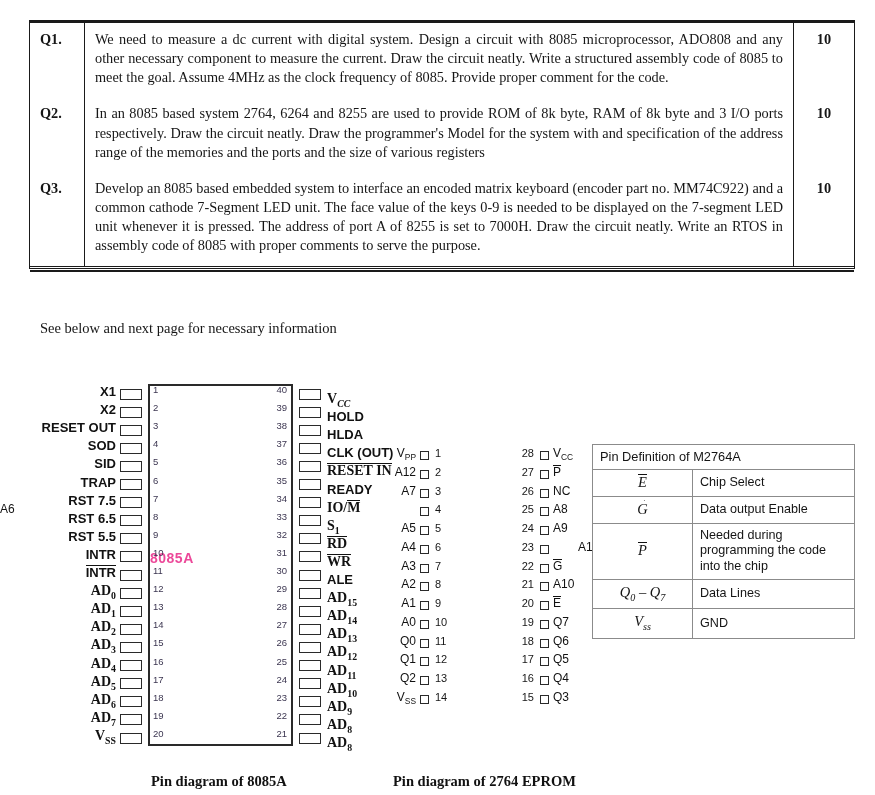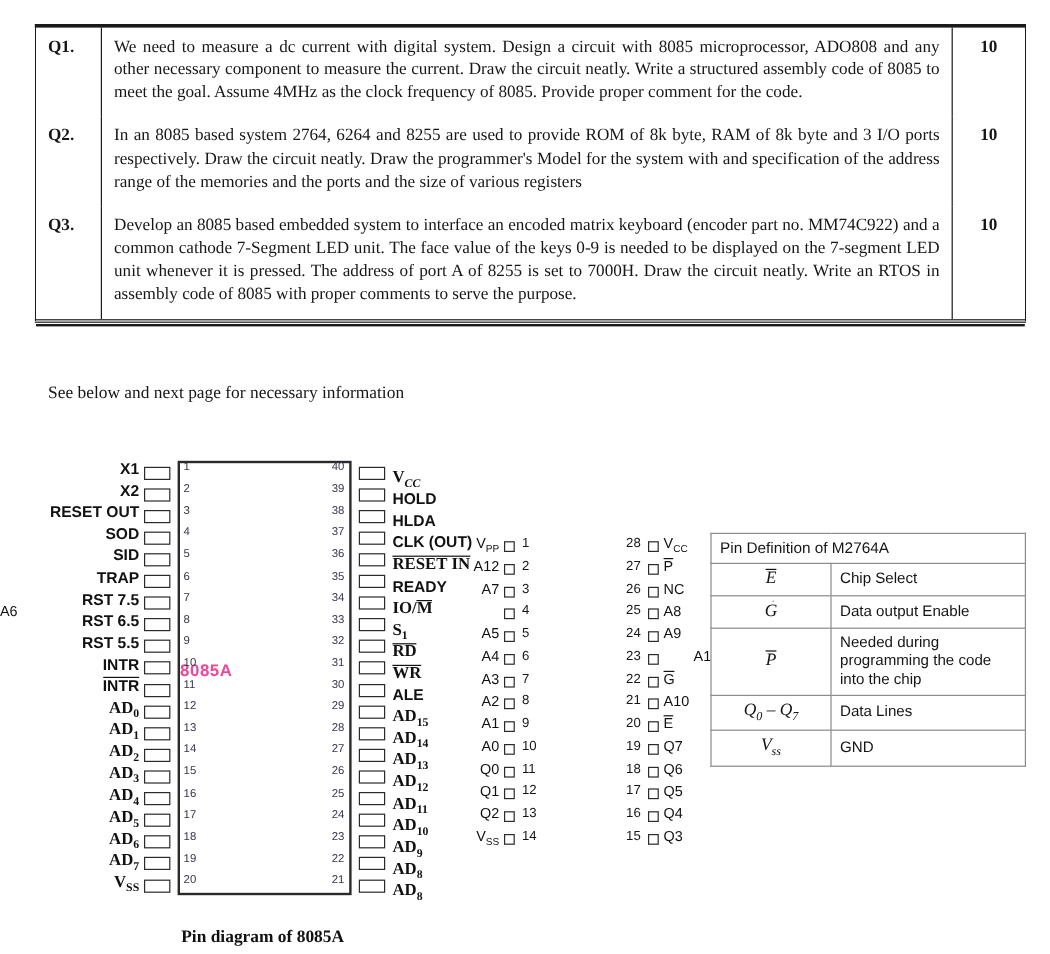--- a/index.html
+++ b/index.html
@@ -588,14 +588,15 @@
           <td>Data Lines</td>
         </tr>
         <tr>
           <td class="sym">V<sub>ss</sub></td>
           <td>GND</td>
         </tr>
       </tbody>
   </table>
 
   <div class="caption" id="caption-8085">Pin diagram of 8085A</div>
+  <div class="caption" id="caption-2764">Pin diagram of 2764 EPROM</div>
 
 </div>
 
 </body></html>

